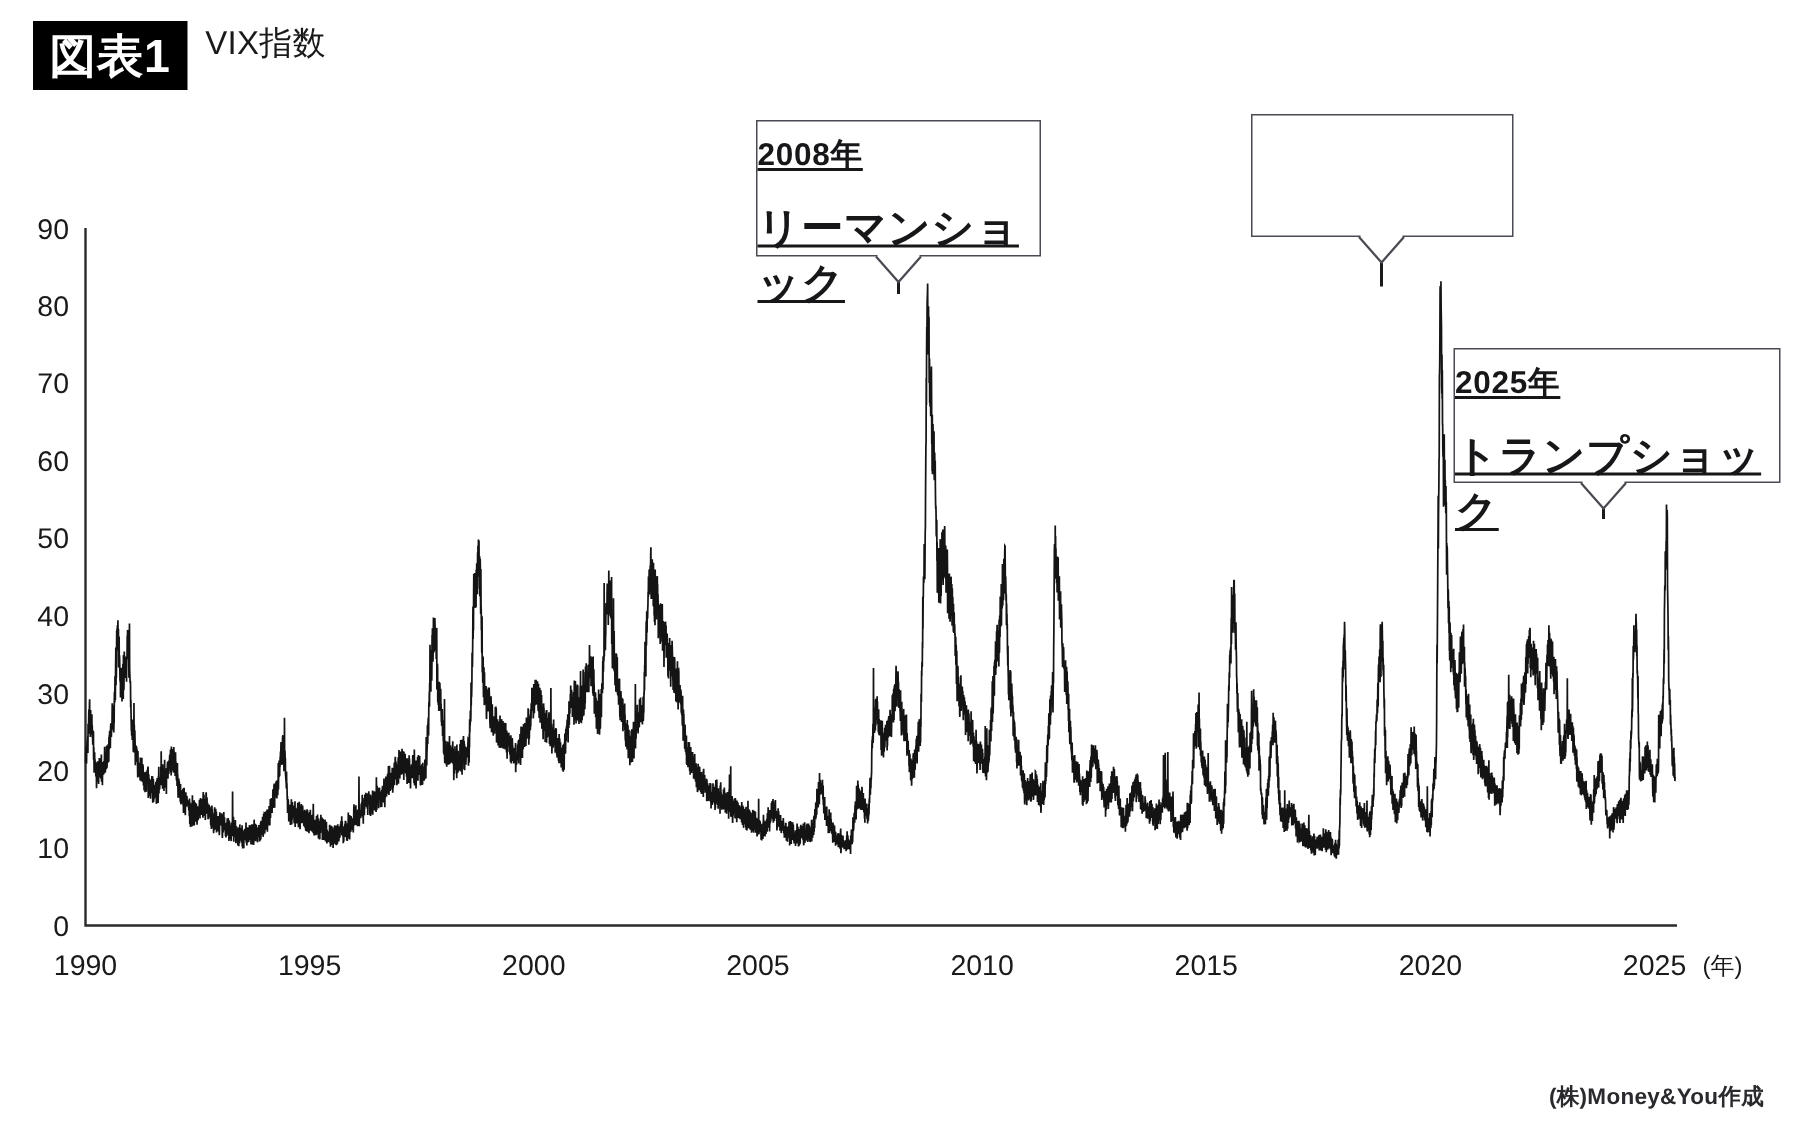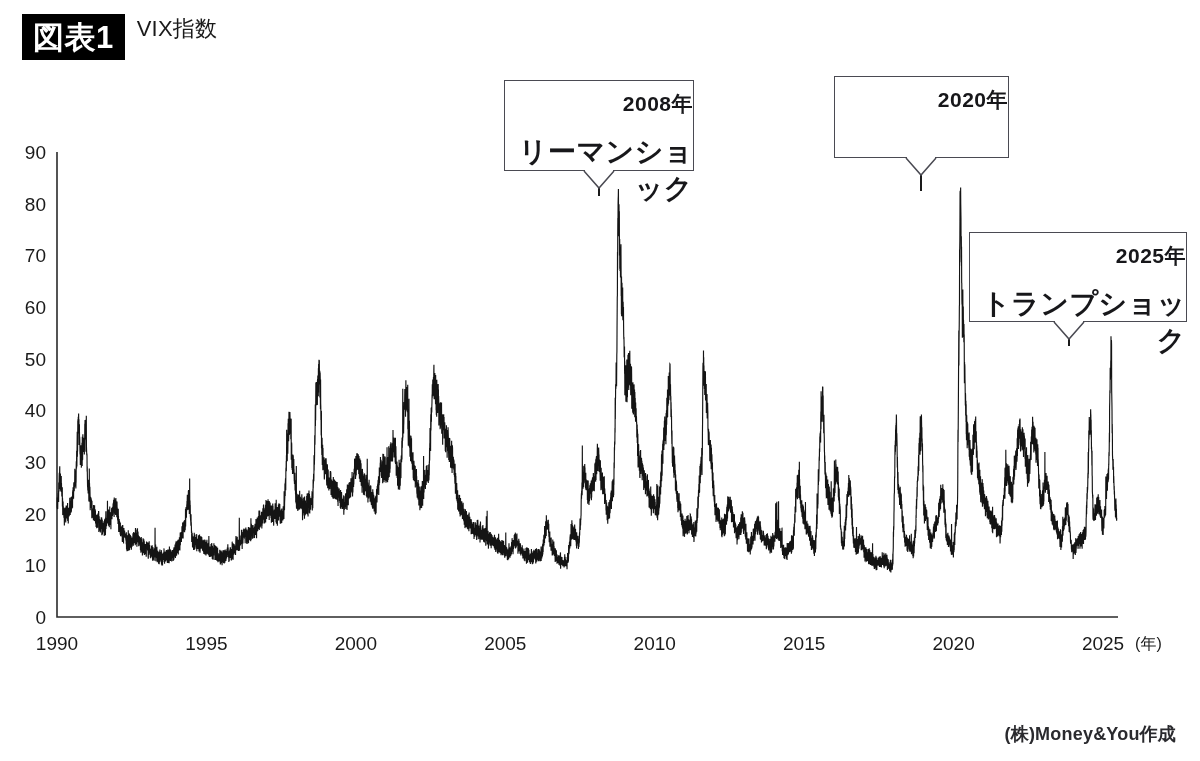--- a/index.html
+++ b/index.html
@@ -92,26 +92,27 @@
     fill: #1a1a1a;
     text-anchor: start;
   }
 
   
   .callout-box {
     position: absolute;
     border: 1.5px solid #4a4a52;
     background: #ffffff;
     box-sizing: border-box;
-    text-align: right;
+    text-align: left;
     font-weight: 700;
     color: #17171a;
     line-height: 1.32;
     padding-top: 9px;
     z-index: 6;
+    text-decoration: underline;
   }
   .callout-line1 { font-size: 21px; letter-spacing: 0.5px; }
   .callout-line2 { font-size: 28px; letter-spacing: 0.5px; margin-top: 16px; }
 
   .callout-tail {
     position: absolute;
     z-index: 7;
     pointer-events: none;
   }
   .callout-stem {
@@ -119,21 +120,21 @@
     background: #1a1a1a;
     width: 1.7px;
     z-index: 5;
   }
 
   
   .source-note {
     position: absolute;
     right: 24px;
     top: 722px;
-    font-size: 18px;
+    font-size: 15px;
     font-weight: 600;
     color: #2a2a2e;
     white-space: nowrap;
     letter-spacing: 0.2px;
   }
 </style>
 </head>
 <body>
 
 <div id="figure-root">
@@ -173,21 +174,20 @@
       <div class="callout-box" style="left: 504px; top: 80px; width: 190px; height: 91px;">
         <div class="callout-line1">2008年</div>
         <div class="callout-line2">リーマンショック</div>
       </div>
       <svg class="callout-tail" width="34" height="21" style="left: 582px; top: 169px;">
         <rect x="3" y="0" width="28" height="2.6" fill="#ffffff"></rect>
         <path d="M 2 2 L 17 19 L 32 2" fill="#ffffff" stroke="#4a4a52" stroke-width="1.5" stroke-linejoin="miter"></path>
       </svg>
       <div class="callout-stem" style="left: 598.15px; top: 188px; height: 7.91667px;"></div>
       <div class="callout-box" style="left: 834px; top: 76px; width: 175px; height: 82px;">
-        <div class="callout-line1">2020年</div>
       </div>
       <svg class="callout-tail" width="34" height="21" style="left: 904px; top: 156px;">
         <rect x="3" y="0" width="28" height="2.6" fill="#ffffff"></rect>
         <path d="M 2 2 L 17 19 L 32 2" fill="#ffffff" stroke="#4a4a52" stroke-width="1.5" stroke-linejoin="miter"></path>
       </svg>
       <div class="callout-stem" style="left: 920.15px; top: 175px; height: 15.75px;"></div>
       <div class="callout-box" style="left: 969px; top: 232px; width: 218px; height: 90px;">
         <div class="callout-line1">2025年</div>
         <div class="callout-line2">トランプショック</div>
       </div>

